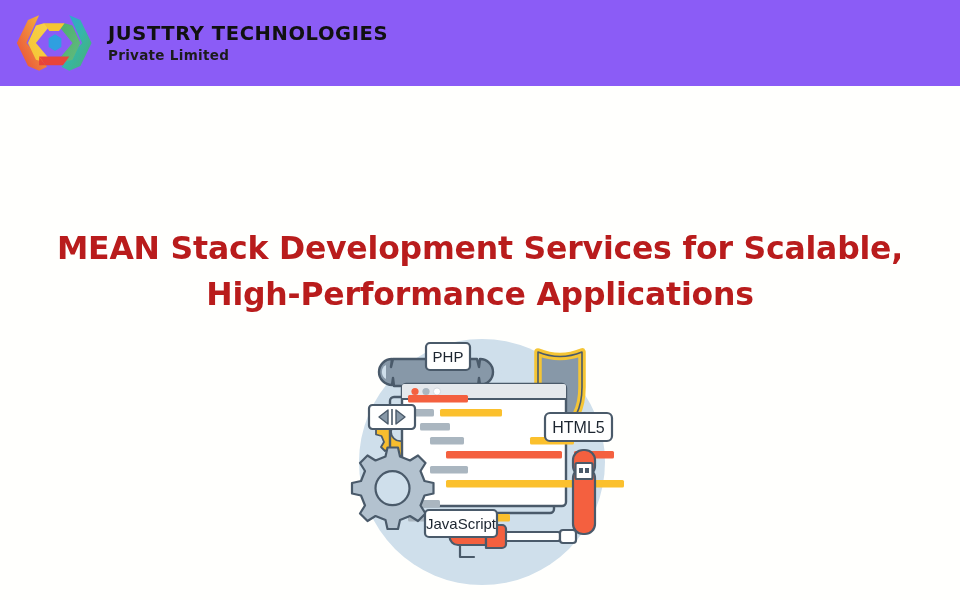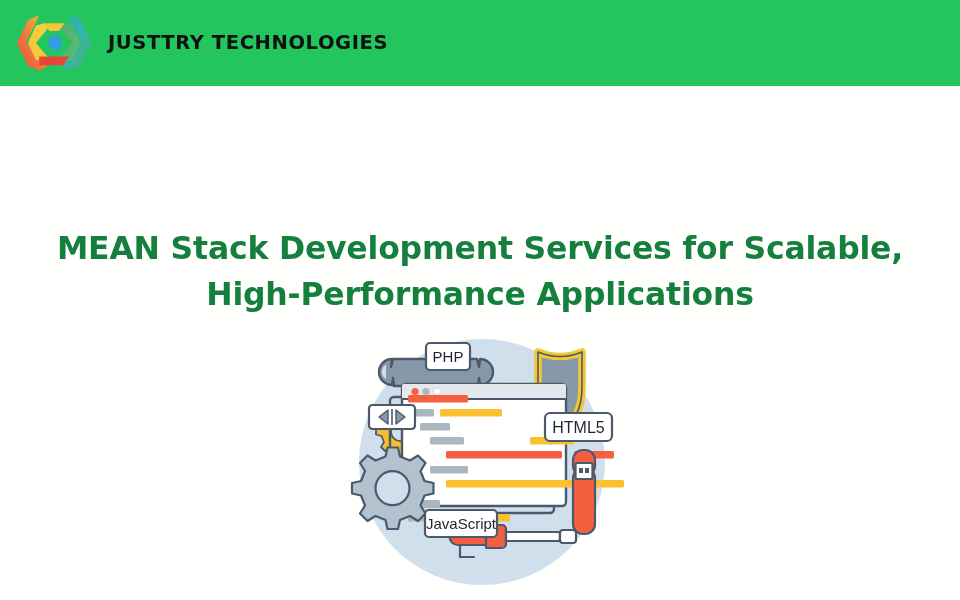--- a/index.html
+++ b/index.html
@@ -16,21 +16,21 @@
     overflow: hidden;
     position: relative;
   }
 
   
   .site-header {
     position: absolute;
     top: 0; left: 0;
     width: 100%;
     height: 86px;
-    background: #22c55e;
+    background: #8b5cf6;
     display: flex;
     align-items: center;
     padding-left: 14px;
   }
   .brand {
     display: flex;
     align-items: center;
     gap: 12px;
     text-decoration: none;
   }
@@ -78,21 +78,21 @@
     top: 140px;
     left: 0;
     width: 100%;
     margin: 0;
     text-align: center;
     font-family: "DejaVu Sans", sans-serif;
     font-size: 31.5px;
     font-weight: bold;
     line-height: 1.46;
     letter-spacing: -0.2px;
-    color: #15803d;
+    color: #b91c1c;
     padding: 0 24px;
   }
   .hero-illustration-wrap {
     position: absolute;
     top: 239px;
     left: 50%;
     transform: translateX(-50%);
     width: 300px;
     height: 262px;
   }
@@ -141,20 +141,21 @@
       <path d="M36 14 L62 14 L55 24 L43 24 Z" fill="#f5c534"></path>
 
       <path d="M30 56 L68 56 L60 67 L38 67 Z" fill="#e8443a"></path>
       <path d="M30 56 L38 67 L30 67 Z" fill="#e8443a"></path>
 
       <polygon points="50,28 58,33 58,44 50,49 42,44 42,33" fill="#2f9fe0"></polygon>
     </svg>
 
     <div class="brand-text">
       <span class="brand-name">JUSTTRY TECHNOLOGIES</span>
+      <span class="brand-sub">Private Limited</span>
     </div>
   </div>
 </header>
 
 <main class="page-main">
 
   <h1 class="page-title">MEAN Stack Development Services for Scalable, High-Performance Applications</h1>
 
   <div class="hero-illustration-wrap">
     <svg viewBox="0 0 300 262">

